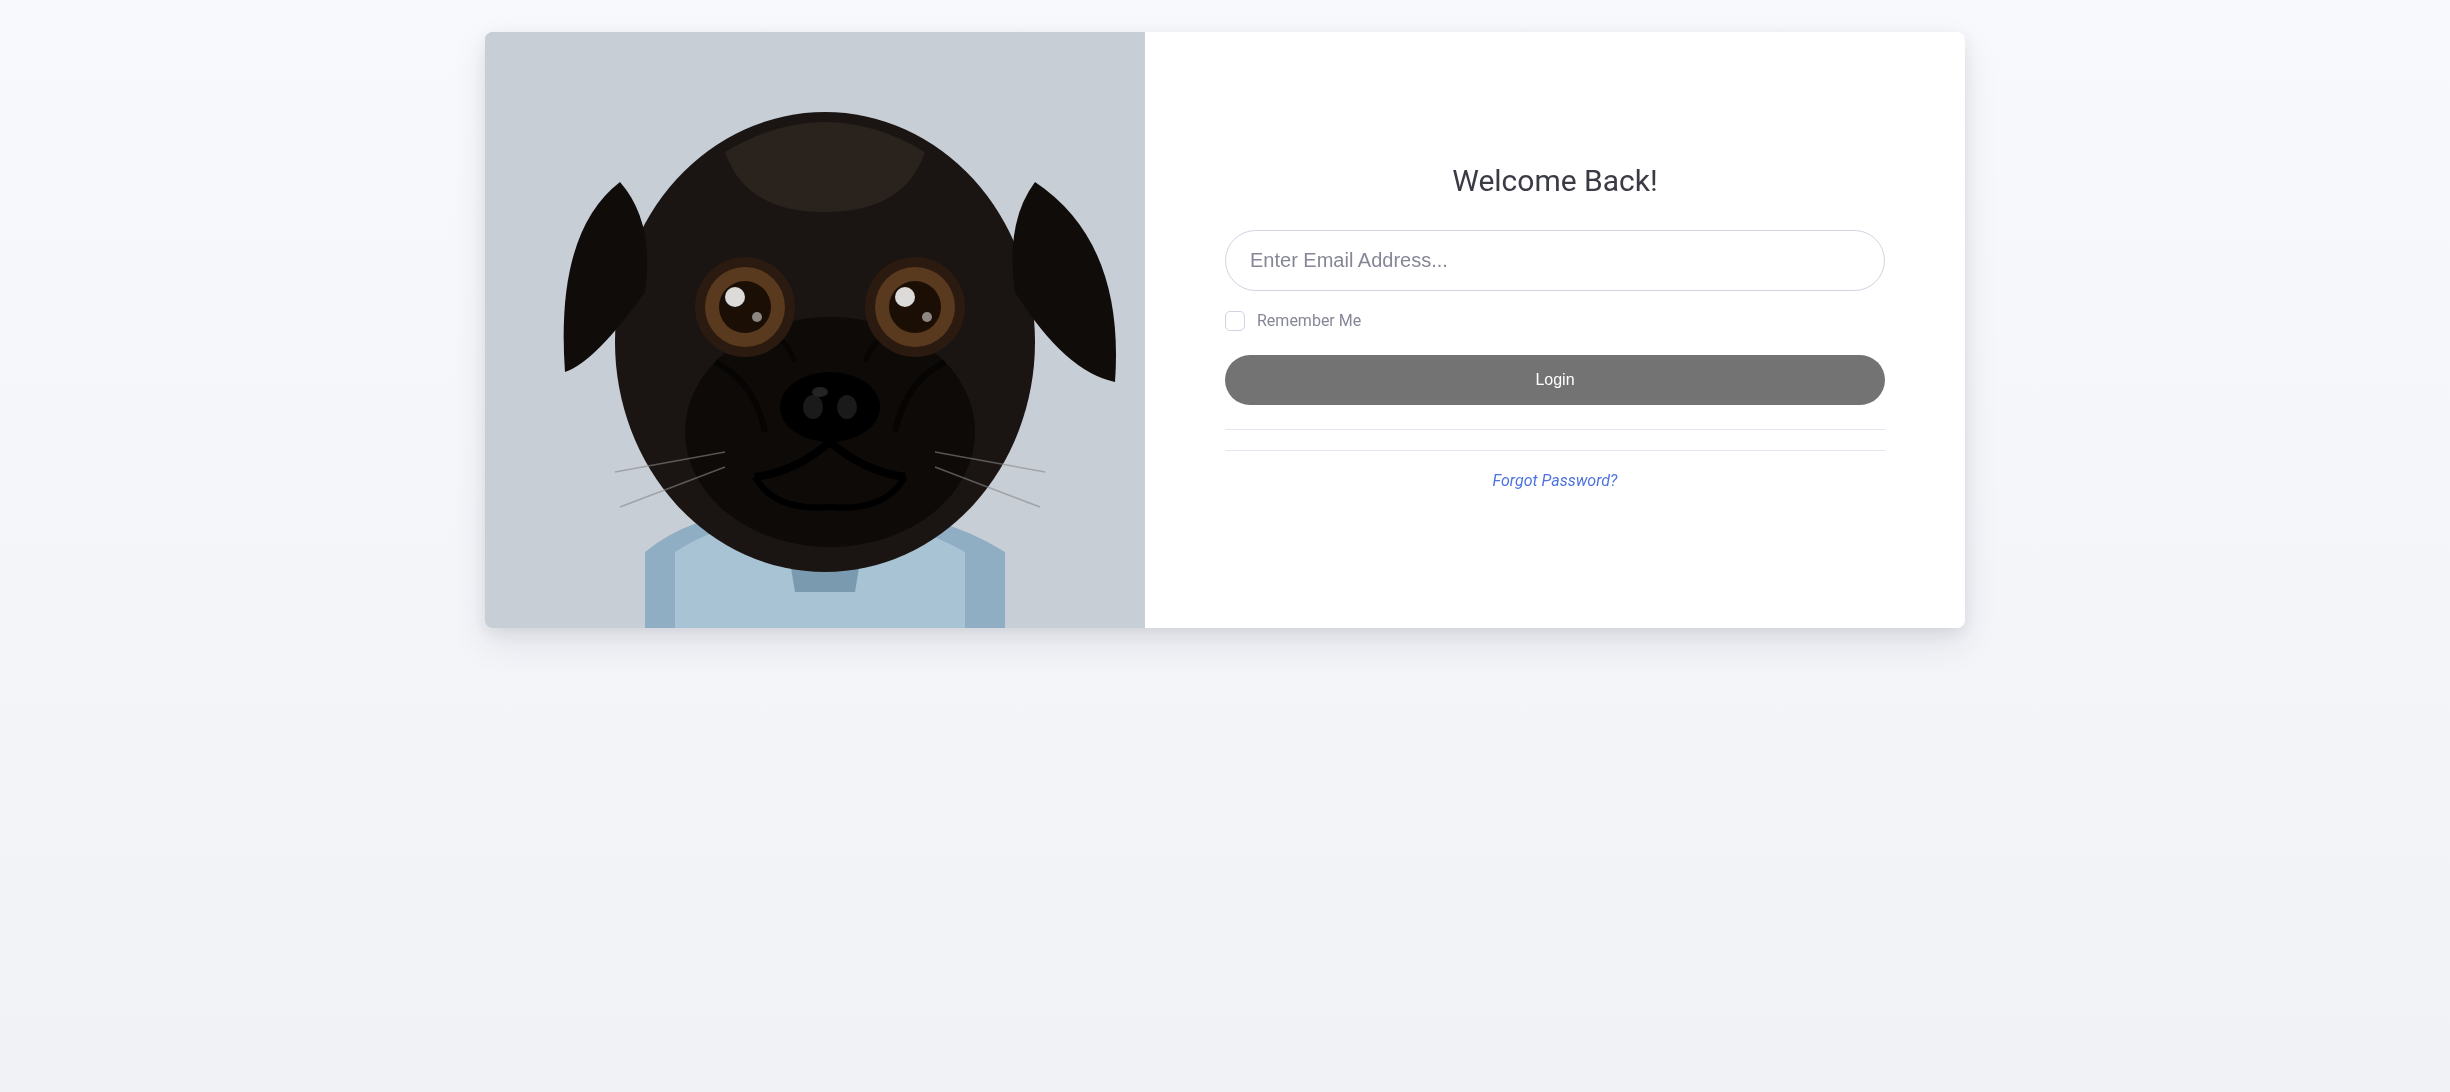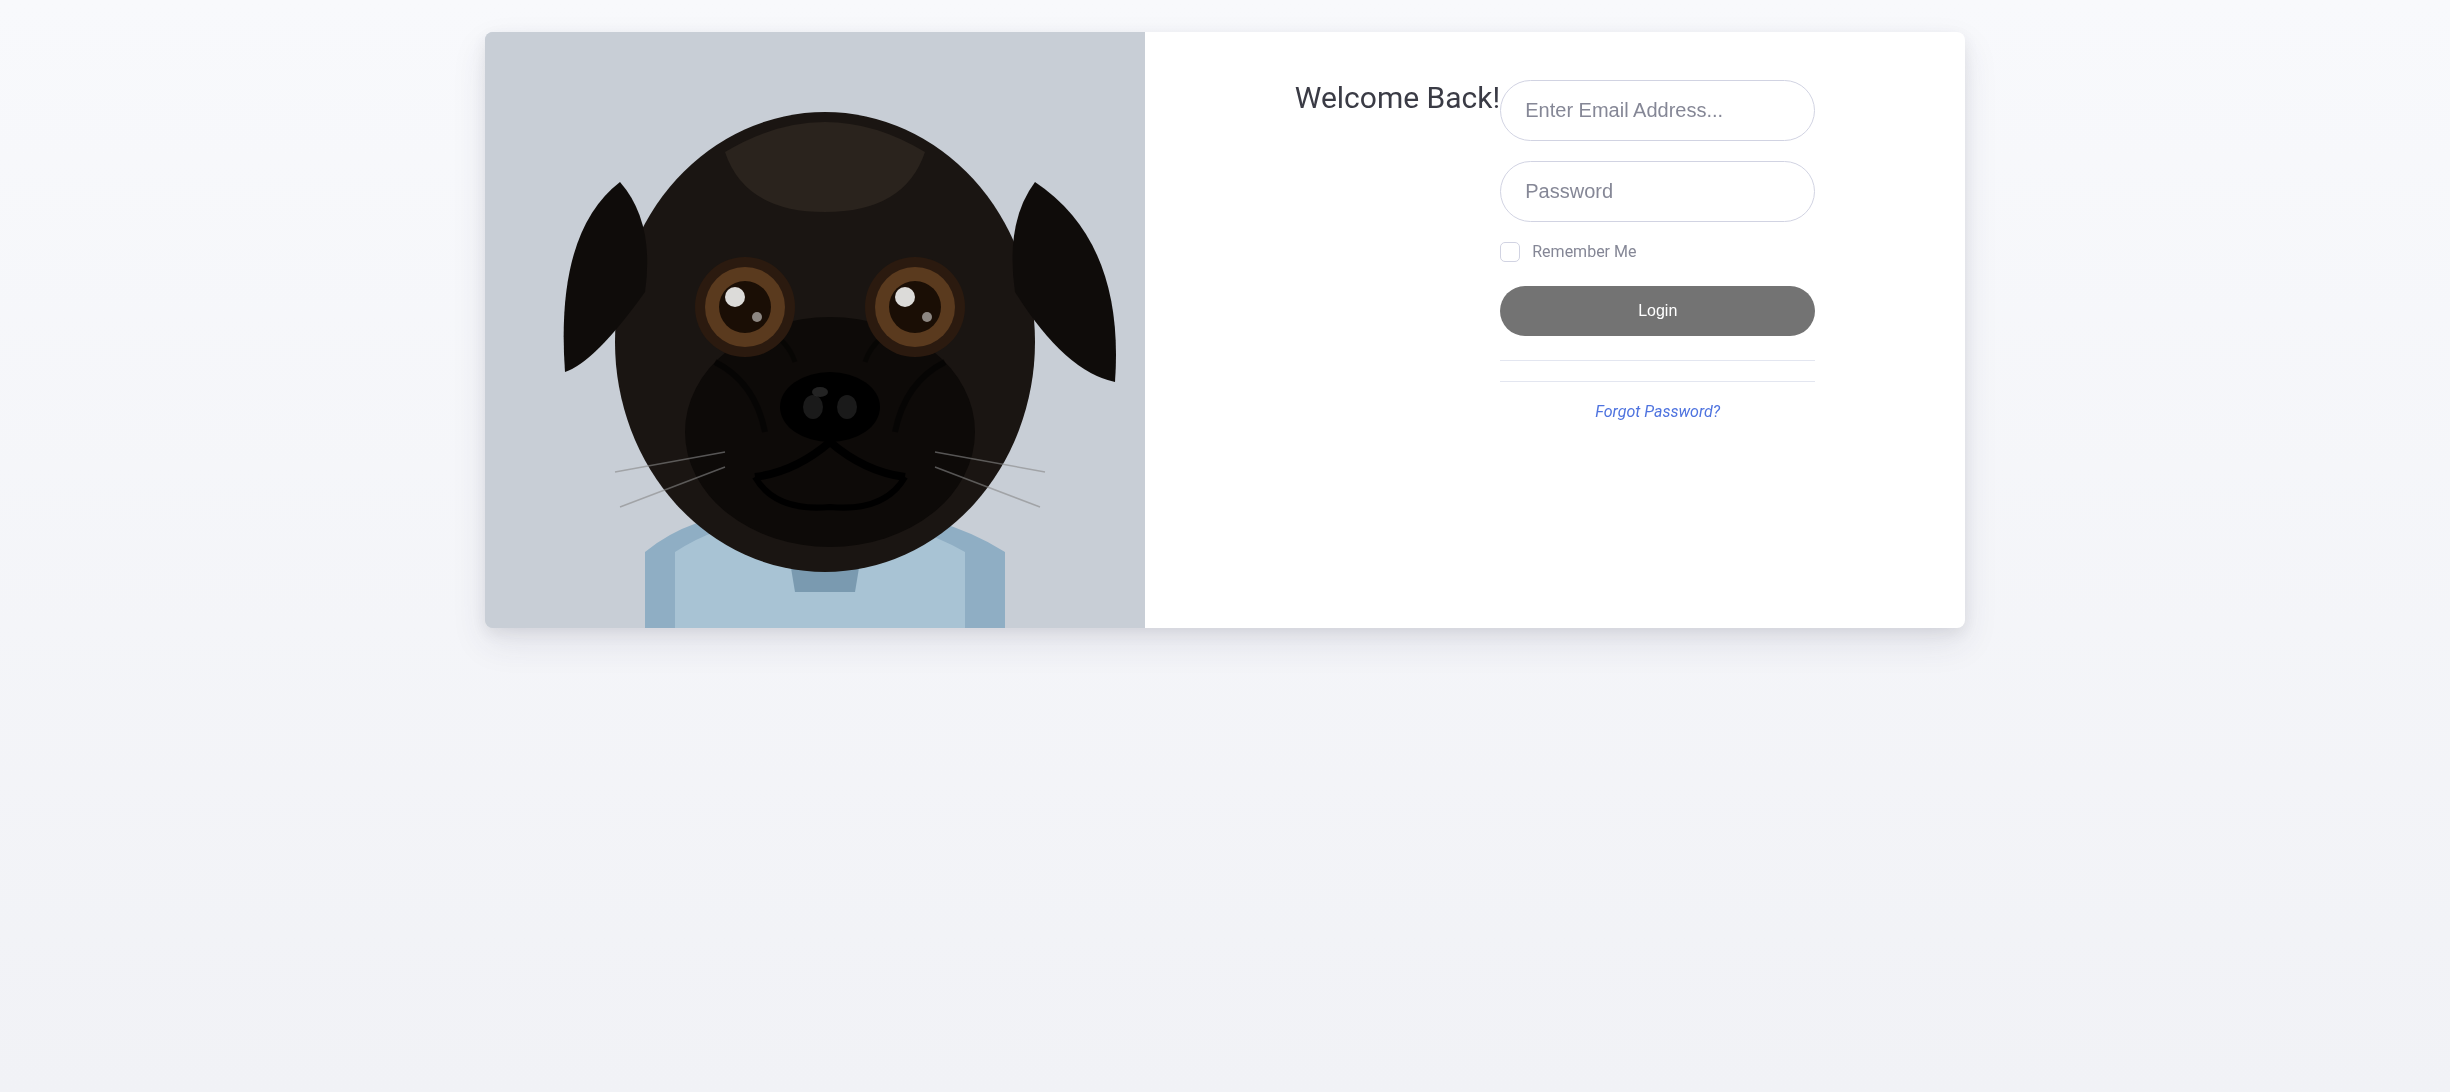--- a/index.html
+++ b/index.html
@@ -31,20 +31,21 @@
     }
     .image-panel svg {
       width: 100%;
       height: 100%;
       display: block;
     }
     .form-panel {
       flex: 1;
       padding: 48px 80px;
       display: flex;
+      flex-direction: column;
       justify-content: center;
     }
     h1 {
       text-align: center;
       color: #3a3b45;
       font-size: 30px;
       font-weight: 400;
       margin-bottom: 32px;
     }
     .form-group {
@@ -166,23 +167,20 @@
   </div>
 
   <div class="form-panel">
     <h1>Welcome Back!</h1>
 
     <form>
       <div class="form-group">
         <input type="email" class="form-control" placeholder="Enter Email Address..." style="">
       </div>
 
-      <div class="form-group">
-        <input type="password" class="form-control" placeholder="Password" style="">
-      </div>
 
       <div class="checkbox-group">
         <div class="checkbox-box"></div>
         <label class="checkbox-label">Remember Me</label>
       </div>
 
       <button type="button" class="btn-primary">Login</button>
 
       <hr>
       <hr>

